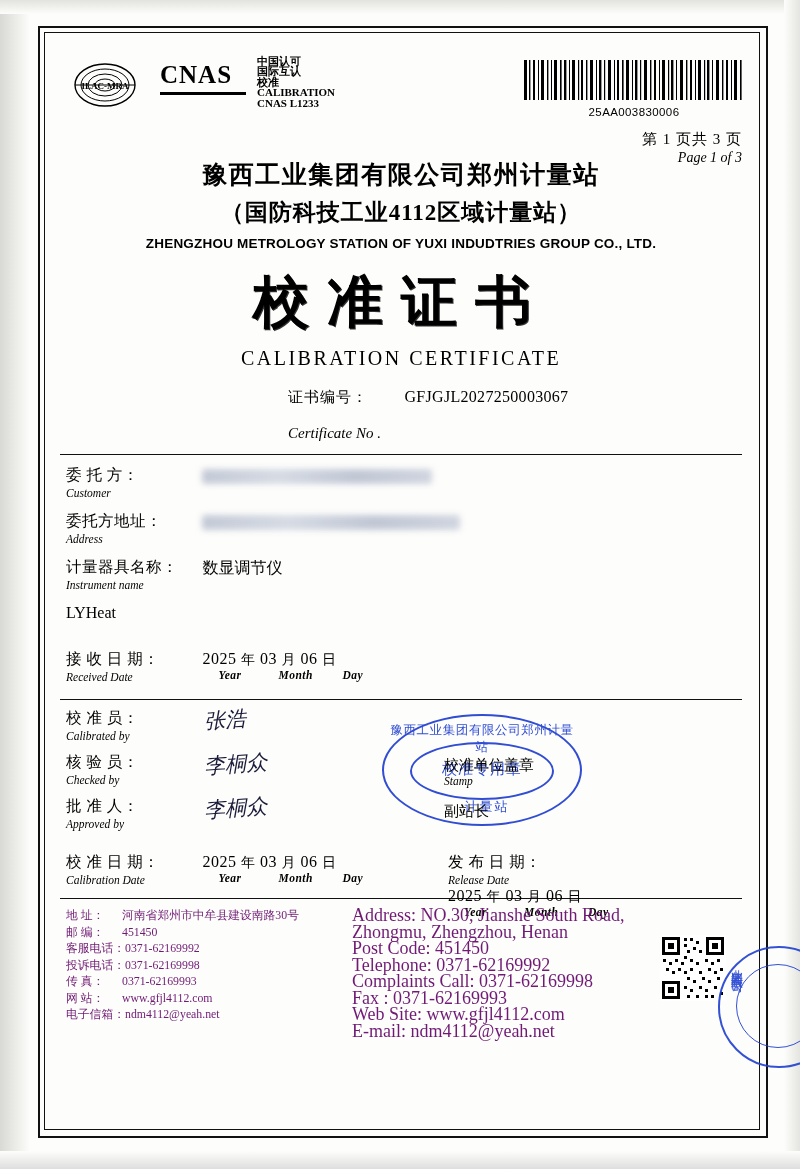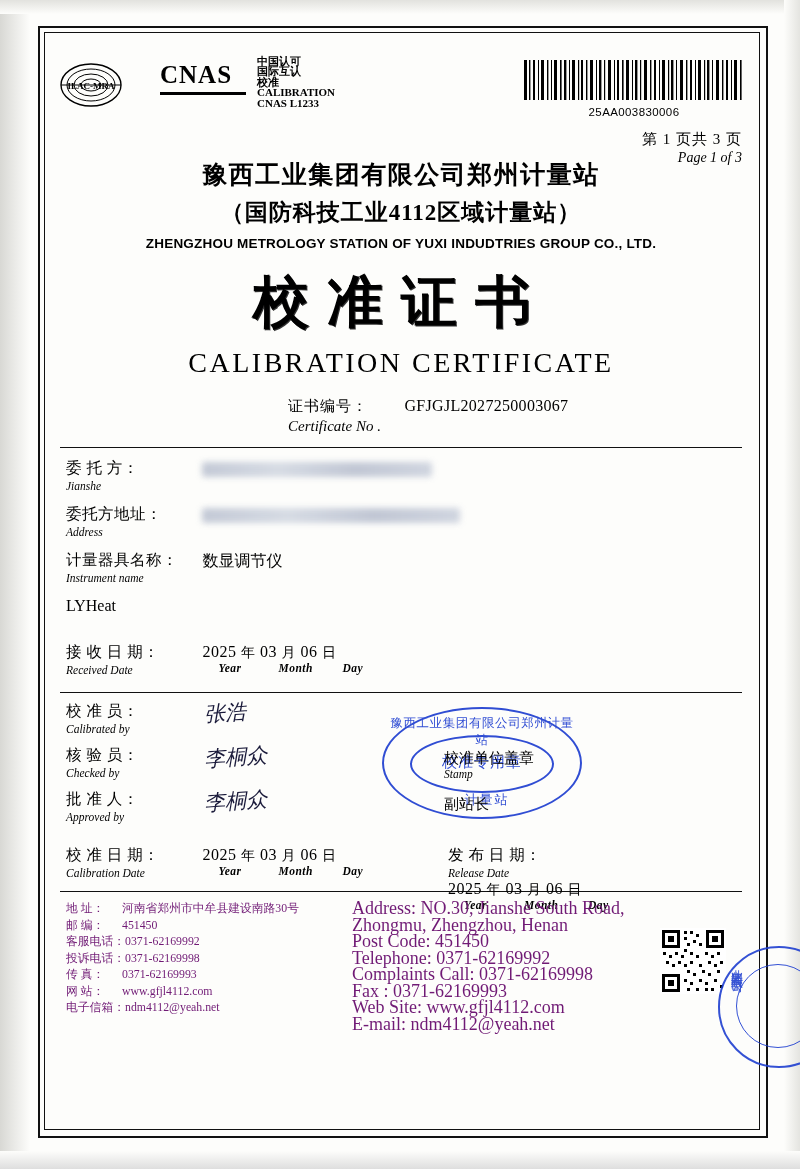--- a/index.html
+++ b/index.html
@@ -63,21 +63,21 @@
     height: 1080px;
   }
 
   
   .hdr {
     position: relative;
     height: 110px;
   }
   .logo-ilac {
     position: absolute;
-    left: 8px; top: 22px;
+    left: 22px; top: 22px;
     width: 62px; height: 46px;
   }
   .logo-cnas {
     position: absolute;
     left: 108px; top: 20px;
     width: 88px; height: 48px;
   }
   .cnas-text {
     font-family: "Liberation Serif", serif;
     font-weight: bold;
@@ -166,21 +166,21 @@
     font-weight: bold;
     font-size: 56px;
     letter-spacing: 18px;
     color: #000;
     margin-top: 14px;
     text-shadow: 1px 1px 0 #333;
   }
   .big-en {
     text-align: center;
     font-family: "Liberation Serif", serif;
-    font-size: 28px;
+    font-size: 20px;
     letter-spacing: 2.5px;
     color: #000;
     margin-top: 6px;
   }
 
   .certno-row {
     margin-top: 18px;
     padding-left: 236px;
     color: #000;
   }
@@ -192,21 +192,21 @@
   .certno-val {
     font-family: "Liberation Serif", serif;
     font-size: 16px;
     margin-left: 32px;
     letter-spacing: 0.3px;
   }
   .certno-en {
     font-family: "Liberation Serif", serif;
     font-style: italic;
     font-size: 15px;
-    margin-top: 2px;
+    margin-top: 18px;
   }
 
   hr.sep {
     border: none;
     border-top: 1.6px solid #111;
     margin: 12px 8px 0 8px;
   }
 
   
   .fields {
@@ -534,21 +534,21 @@
       <div class="certno-en">Certificate No .</div>
     </div>
 
     <hr class="sep">
 
     <div class="fields">
 
       <div class="frow">
         <span class="lbl">
           <span class="lbl-cn">委 托 方：</span>
-          <span class="lbl-en" style="display:block">Jianshe</span>
+          <span class="lbl-en" style="display:block">Customer</span>
         </span>
         <span class="val">
           <span class="blur" style="width:230px"></span>
         </span>
       </div>
 
       <div class="frow">
         <span class="lbl">
           <span class="lbl-cn">委托方地址：</span>
           <span class="lbl-en" style="display:block">Address</span>

